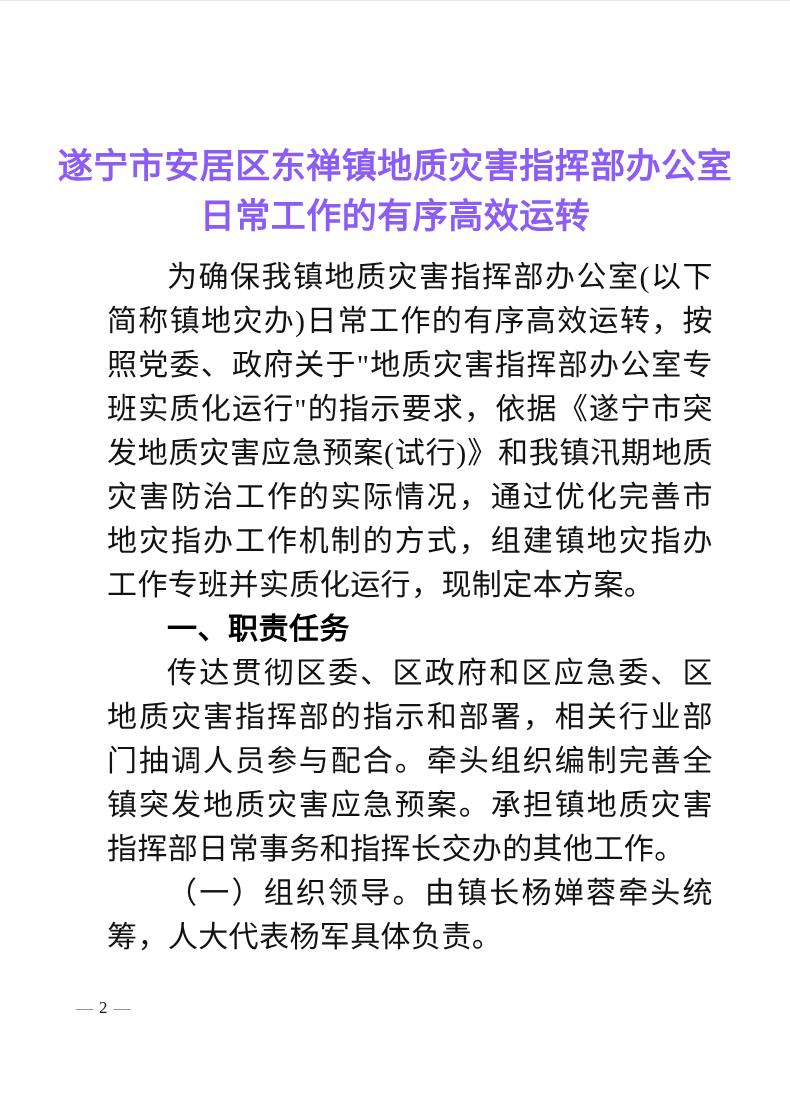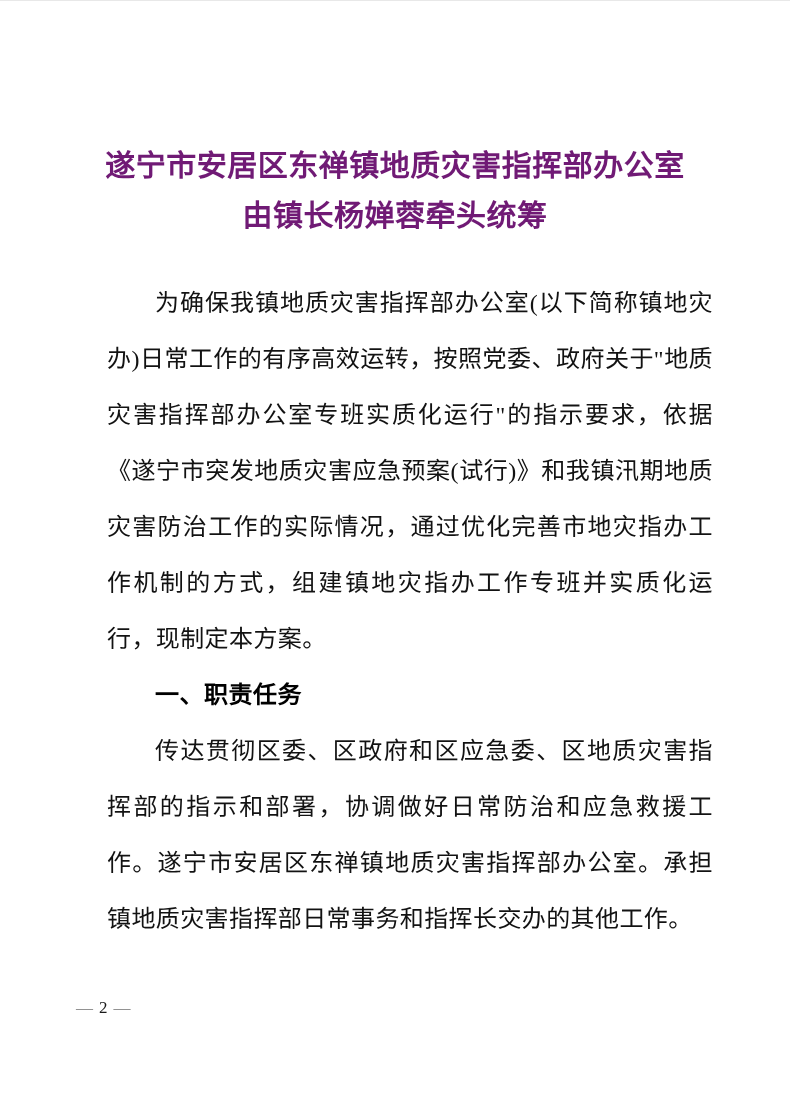--- a/index.html
+++ b/index.html
@@ -14,31 +14,31 @@
     background: #ffffff;
     box-sizing: border-box;
     border-top: 1px solid #e8e8e8;
     overflow: hidden;
     color: #121212;
     font-family: "Liberation Serif", "DejaVu Serif", serif;
   }
   .doc-title {
     margin: 140px 40px 0 40px;
     text-align: center;
-    font-size: 30px;
+    font-size: 35px;
     line-height: 50px;
     font-weight: bold;
-    color: #701a75;
+    color: #8b5cf6;
     letter-spacing: 0.5px;
     font-family: "DejaVu Serif", "Liberation Serif", serif;
   }
   .doc-body {
-    margin: 34px 77px 0 107px;
-    font-size: 24px;
-    line-height: 56px;
+    margin: 14px 77px 0 107px;
+    font-size: 30px;
+    line-height: 44px;
     text-align: justify;
     letter-spacing: 0.4px;
   }
   .doc-body p {
     margin: 0;
     padding: 0;
     text-indent: 2em;
   }
   .section-heading {
     margin: 0;
@@ -66,32 +66,33 @@
     color: #1a1a1a;
   }
 </style>
 </head>
 <body>
 
 <div class="page">
 
   <div class="doc-title">
     <div>遂宁市安居区东禅镇地质灾害指挥部办公室</div>
-    <div>由镇长杨婵蓉牵头统筹</div>
+    <div>日常工作的有序高效运转</div>
   </div>
 
   <div class="doc-body">
 
     <p>为确保我镇地质灾害指挥部办公室(以下简称镇地灾办)日常工作的有序高效运转，按照党委、政府关于"地质灾害指挥部办公室专班实质化运行"的指示要求，依据《遂宁市突发地质灾害应急预案(试行)》和我镇汛期地质灾害防治工作的实际情况，通过优化完善市地灾指办工作机制的方式，组建镇地灾指办工作专班并实质化运行，现制定本方案。</p>
 
     <p class="section-heading">一、职责任务</p>
 
-    <p>传达贯彻区委、区政府和区应急委、区地质灾害指挥部的指示和部署，协调做好日常防治和应急救援工作。遂宁市安居区东禅镇地质灾害指挥部办公室。承担镇地质灾害指挥部日常事务和指挥长交办的其他工作。</p>
+    <p>传达贯彻区委、区政府和区应急委、区地质灾害指挥部的指示和部署，相关行业部门抽调人员参与配合。牵头组织编制完善全镇突发地质灾害应急预案。承担镇地质灾害指挥部日常事务和指挥长交办的其他工作。</p>
 
 
+    <p>（一）组织领导。由镇长杨婵蓉牵头统筹，人大代表杨军具体负责。</p>
 
 
   </div>
 
   <div class="page-footer">
     <span class="dash">—</span><span class="num">2</span><span class="dash">—</span>
   </div>
 
 </div>
 

